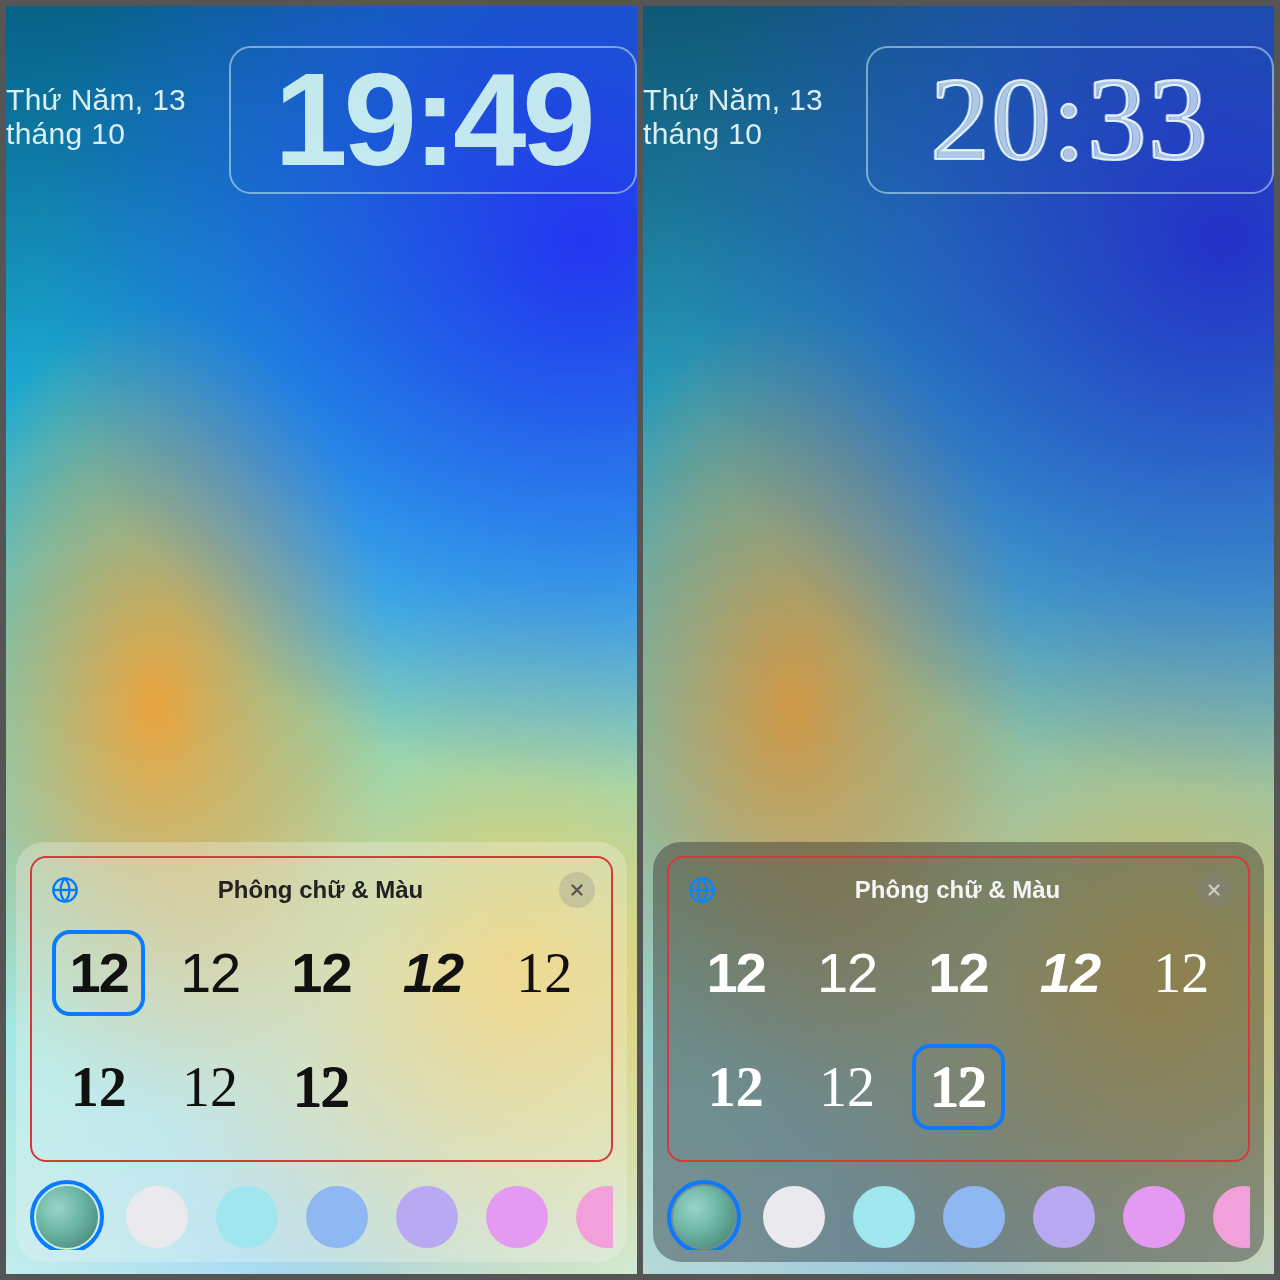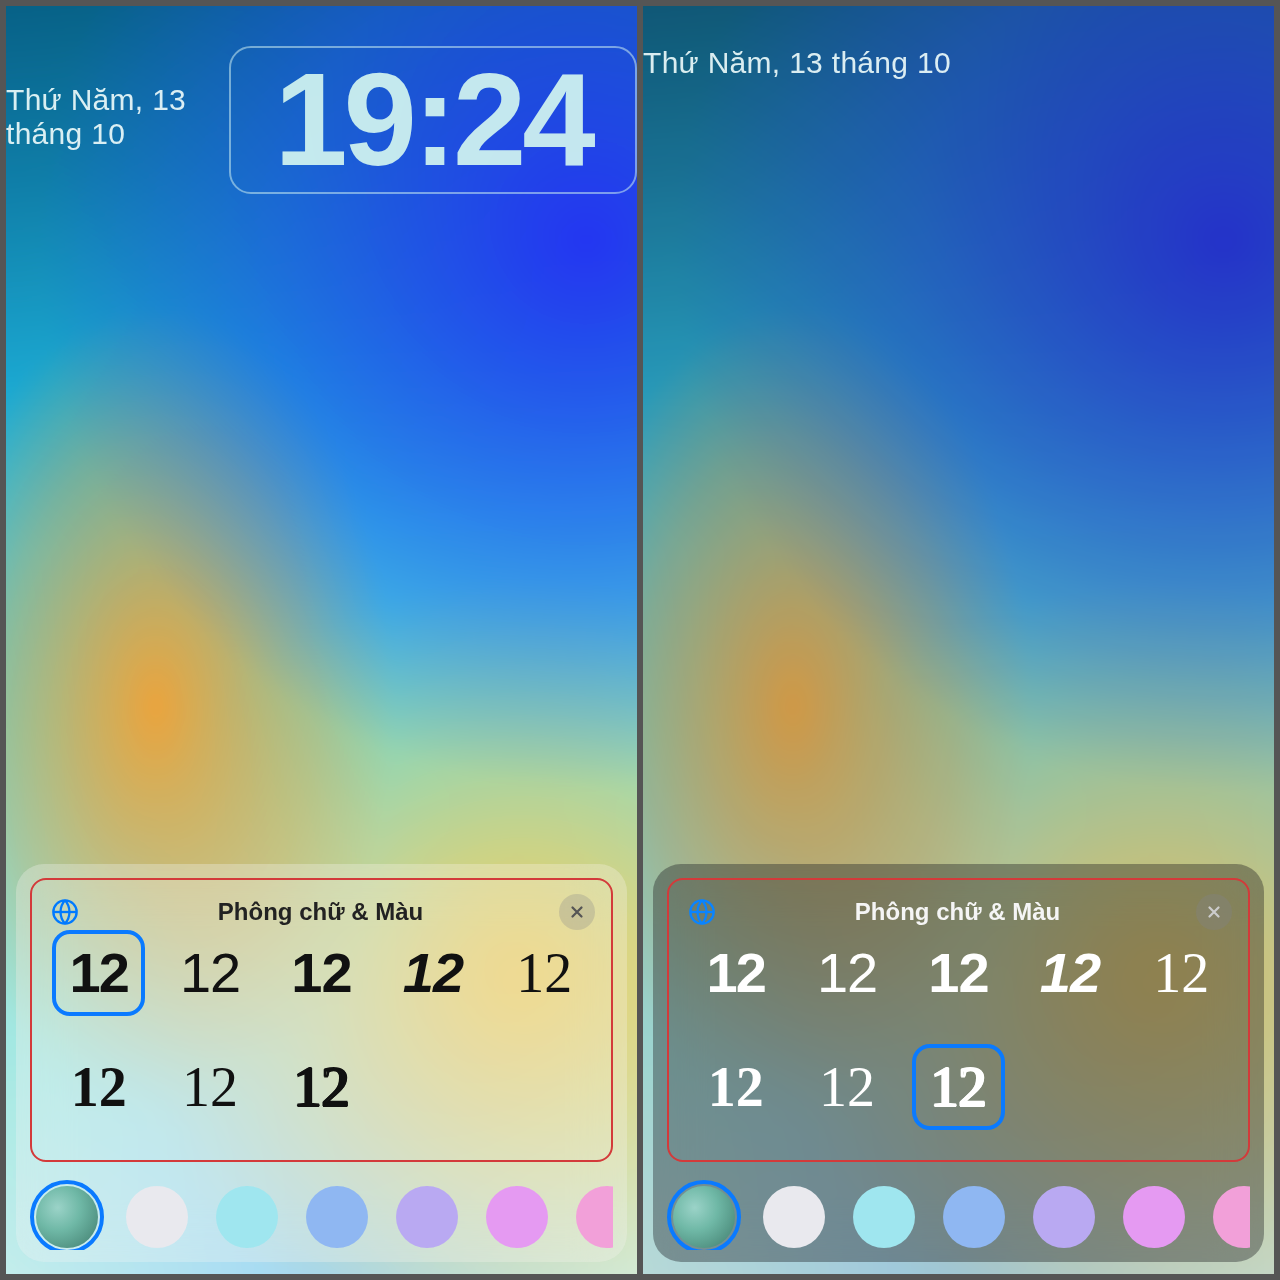--- a/index.html
+++ b/index.html
@@ -95,20 +95,21 @@
   .font-panel {
     border: 2.5px solid #d33a3a;
     border-radius: 16px;
     padding: 10px 14px 30px 14px;
     position: relative;
   }
   .panel-header {
     display: flex;
     align-items: center;
     justify-content: space-between;
+    margin-bottom: 22px;
     padding: 4px 2px 0 2px;
   }
   .globe-icon {
     width: 34px; height: 34px;
     border-radius: 50%;
     display: flex; align-items: center; justify-content: center;
     color: #007aff;
   }
   .phone.dark .globe-icon { color: #0a84ff; }
   .panel-title {
@@ -191,21 +192,21 @@
 <body>
 
 <div class="container">
 
   <div class="phone">
     <div class="wallpaper"></div>
 
     <div class="top-area">
       <div class="date">Thứ Năm, 13 tháng 10</div>
       <div class="clock-frame">
-        <div class="clock">19:24</div>
+        <div class="clock">19:49</div>
       </div>
     </div>
 
     <div class="sheet">
       <div class="font-panel">
         <div class="panel-header">
           <span class="globe-icon">
             <svg width="28" height="28" viewBox="0 0 24 24" fill="none" stroke="currentColor" stroke-width="2">
               <circle cx="12" cy="12" r="10"></circle>
                 <path d="M2 12h20"></path>
@@ -257,20 +258,23 @@
           </div>
         </div>
     </div>
   </div>
 
   <div class="phone dark">
     <div class="wallpaper"></div>
 
     <div class="top-area">
       <div class="date">Thứ Năm, 13 tháng 10</div>
+      <div class="clock-frame">
+        <div class="clock outline">20:33</div>
+      </div>
     </div>
 
     <div class="sheet">
       <div class="font-panel">
         <div class="panel-header">
           <span class="globe-icon">
             <svg width="28" height="28" viewBox="0 0 24 24" fill="none" stroke="currentColor" stroke-width="2">
               <circle cx="12" cy="12" r="10"></circle>
                 <path d="M2 12h20"></path>
                 <path d="M12 2a15 15 0 0 1 0 20"></path>

